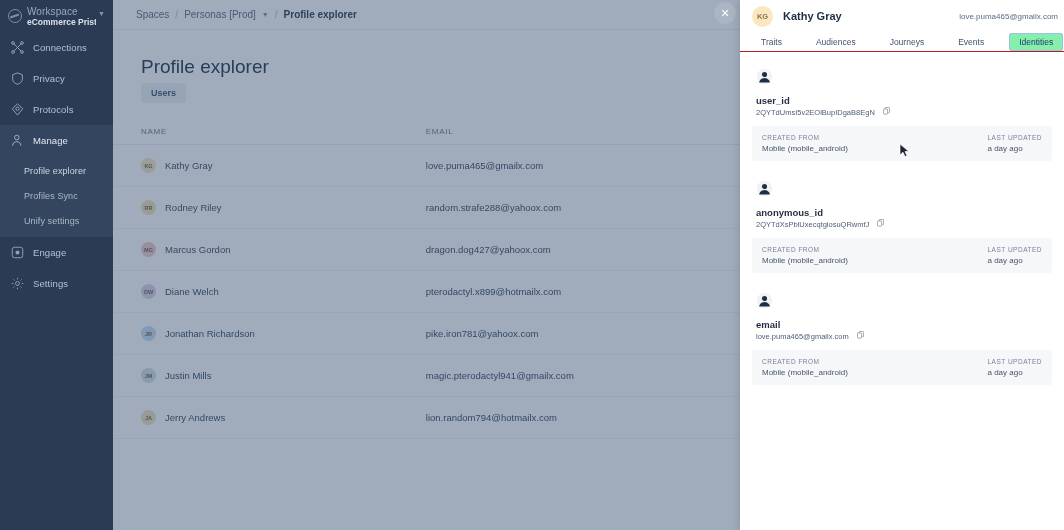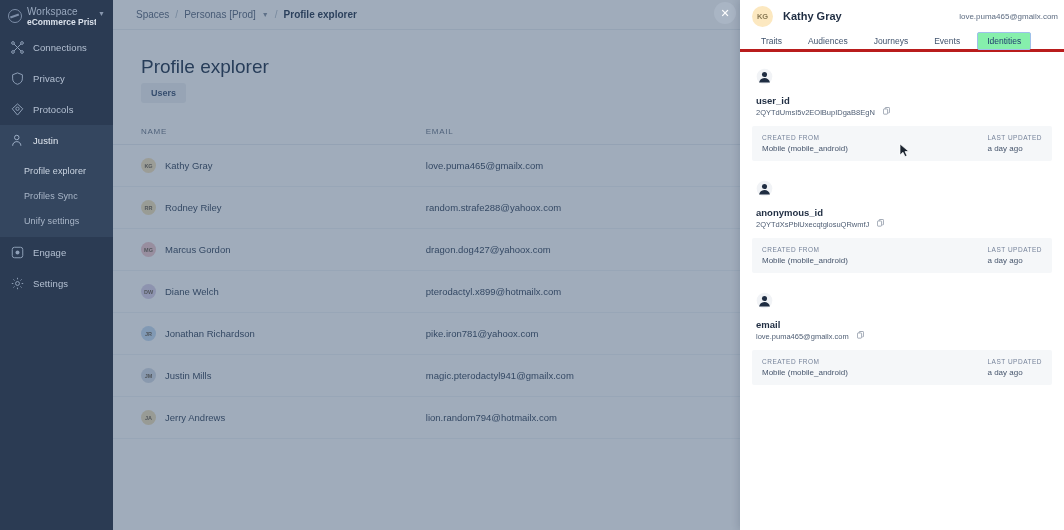--- a/index.html
+++ b/index.html
@@ -187,23 +187,23 @@
     width: 21px; height: 21px; border-radius: 50%;
     background: #fce8c0; color: #8a7a55;
     font-size: 7.5px; font-weight: bold;
     display: flex; align-items: center; justify-content: center;
     flex: 0 0 21px;
   }
   .p-name { font-size: 11px; font-weight: bold; color: #1f2d42; }
   .p-email { margin-left: auto; font-size: 8px; color: #5c6b80; }
 
   .tabs {
-    display: flex; align-items: center; gap: 8px;
+    display: flex; align-items: center; gap: 16px;
     padding: 0 12px; height: 20px;
-    border-bottom: 3px solid #b91c1c;
+    border-bottom: 1px solid #b91c1c;
   }
   .tab {
     font-size: 8.5px; color: #41536d;
     padding: 3px 9px; cursor: pointer;
     border-radius: 2px;
   }
   .tab.active {
     color: #1f3a6d; font-weight: normal;
     border: 1px solid #9fc0ea; background: #86efac;
   }
@@ -284,21 +284,21 @@
       <span class="nav-label">Protocols</span>
     </div>
 
     <div class="nav-item active">
       <span class="ico">
         <svg width="15" height="15" viewBox="0 0 20 20" fill="none" stroke="#9fb1c8" stroke-width="1.3">
           <circle cx="9" cy="6" r="3"></circle>
           <path d="M3.5 17c0-3.3 2.5-5.5 5.5-5.5s5.5 2.2 5.5 5.5"></path>
         </svg>
       </span>
-      <span class="nav-label">Justin</span>
+      <span class="nav-label">Manage</span>
     </div>
 
     <div class="subnav">
       <div class="subnav-item current">
         <span class="nav-label">Profile explorer</span>
       </div>
       <div class="subnav-item">
         <span class="nav-label">Profiles Sync</span>
       </div>
       <div class="subnav-item">

